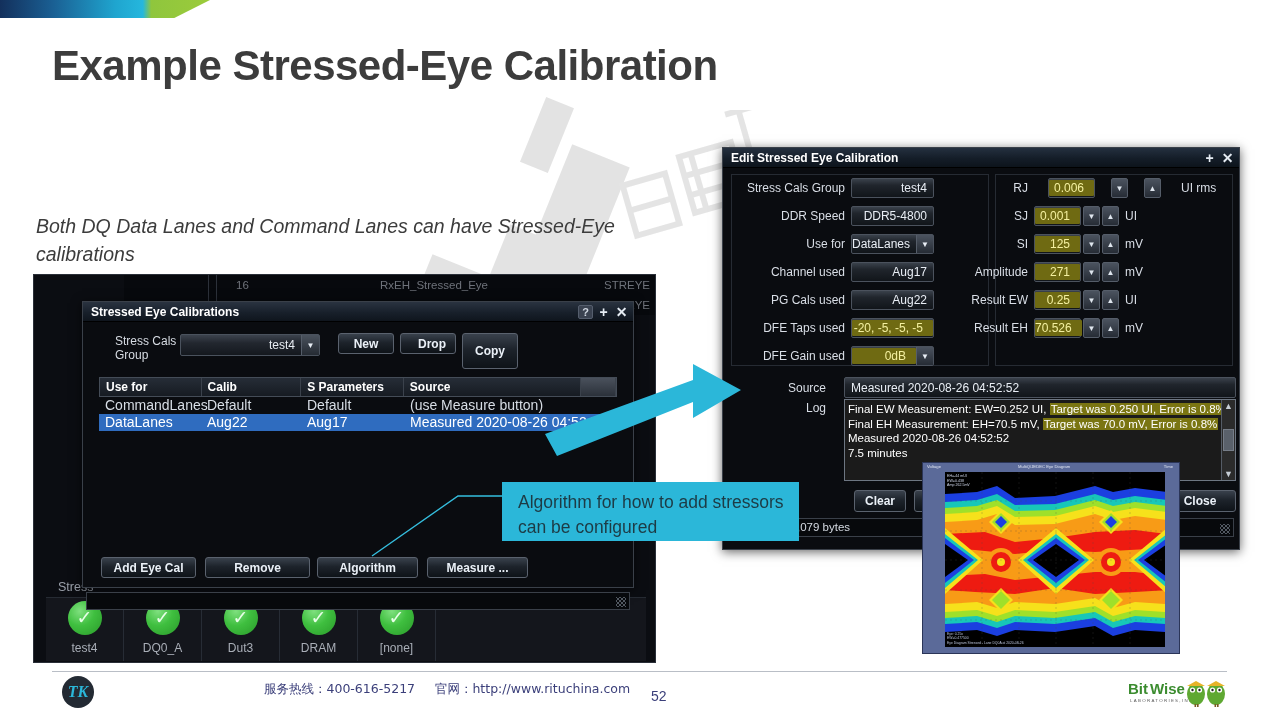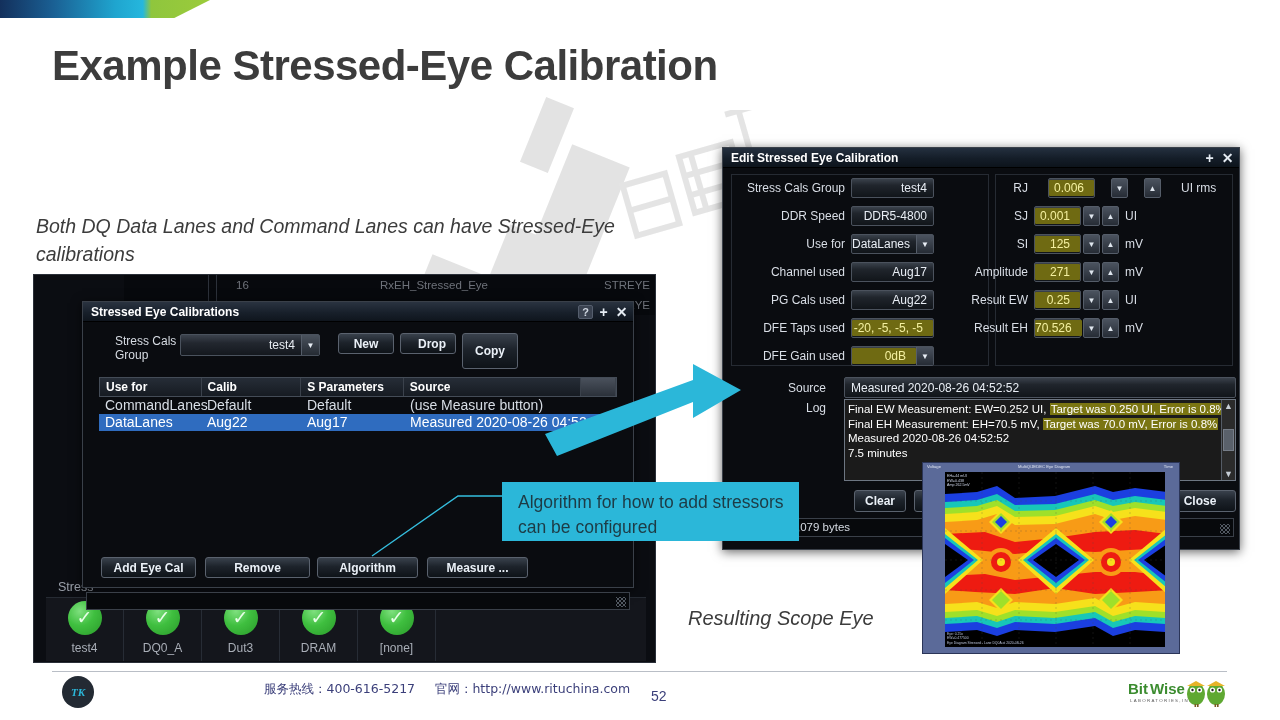--- a/index.html
+++ b/index.html
@@ -265,21 +265,21 @@
 
   
   .footer-rule {
     position:absolute; left:52px; top:671px; width:1175px; height:1px; background:#b9bec6;
   }
   .logo-tk {
     position:absolute; left:62px; top:676px; width:32px; height:32px;
     border-radius:50%; background:#232a33;
     display:flex; align-items:center; justify-content:center;
   }
-  .logo-tk span { color:#2bb7d9; font-size:11px; font-weight:bold; font-style:italic;
+  .logo-tk span { color:#2bb7d9; font-size:16px; font-weight:bold; font-style:italic;
                   font-family:"Liberation Serif", serif; }
   .footer-contact {
     position:absolute; left:264px; top:681px;
     font-size:12.5px; color:#3b3f7a; white-space:nowrap;
     font-family:"DejaVu Sans", sans-serif;
   }
   .footer-contact .url { color:#3b3f7a; }
   .page-num {
     position:absolute; left:651px; top:688px;
     font-size:14px; color:#3b3f7a;
@@ -309,21 +309,20 @@
         <line x1="274" y1="86" x2="328" y2="86"></line>
         <line x1="286" y1="46" x2="286" y2="104"></line>
         <line x1="330" y1="18" x2="370" y2="18"></line>
         <line x1="344" y1="18" x2="344" y2="62"></line>
       </g>
     </svg>
   </div>
 
   <div class="title">Example Stressed-Eye Calibration</div>
   <div class="note-left">Both DQ Data Lanes and Command Lanes can have Stressed-Eye calibrations</div>
-  <div class="note-scope">Resulting Scope Eye</div>
 
   <div class="app-shot">
     <div class="bg-table">
       <div class="bg-sep"></div>
         <div class="bg-sep2"></div>
       <div class="bg-row" style="top:0px;">
         <span class="c-idx">16</span>
         <span class="c-name">RxEH_Stressed_Eye</span>
         <span class="c-type">STREYE</span>
 

